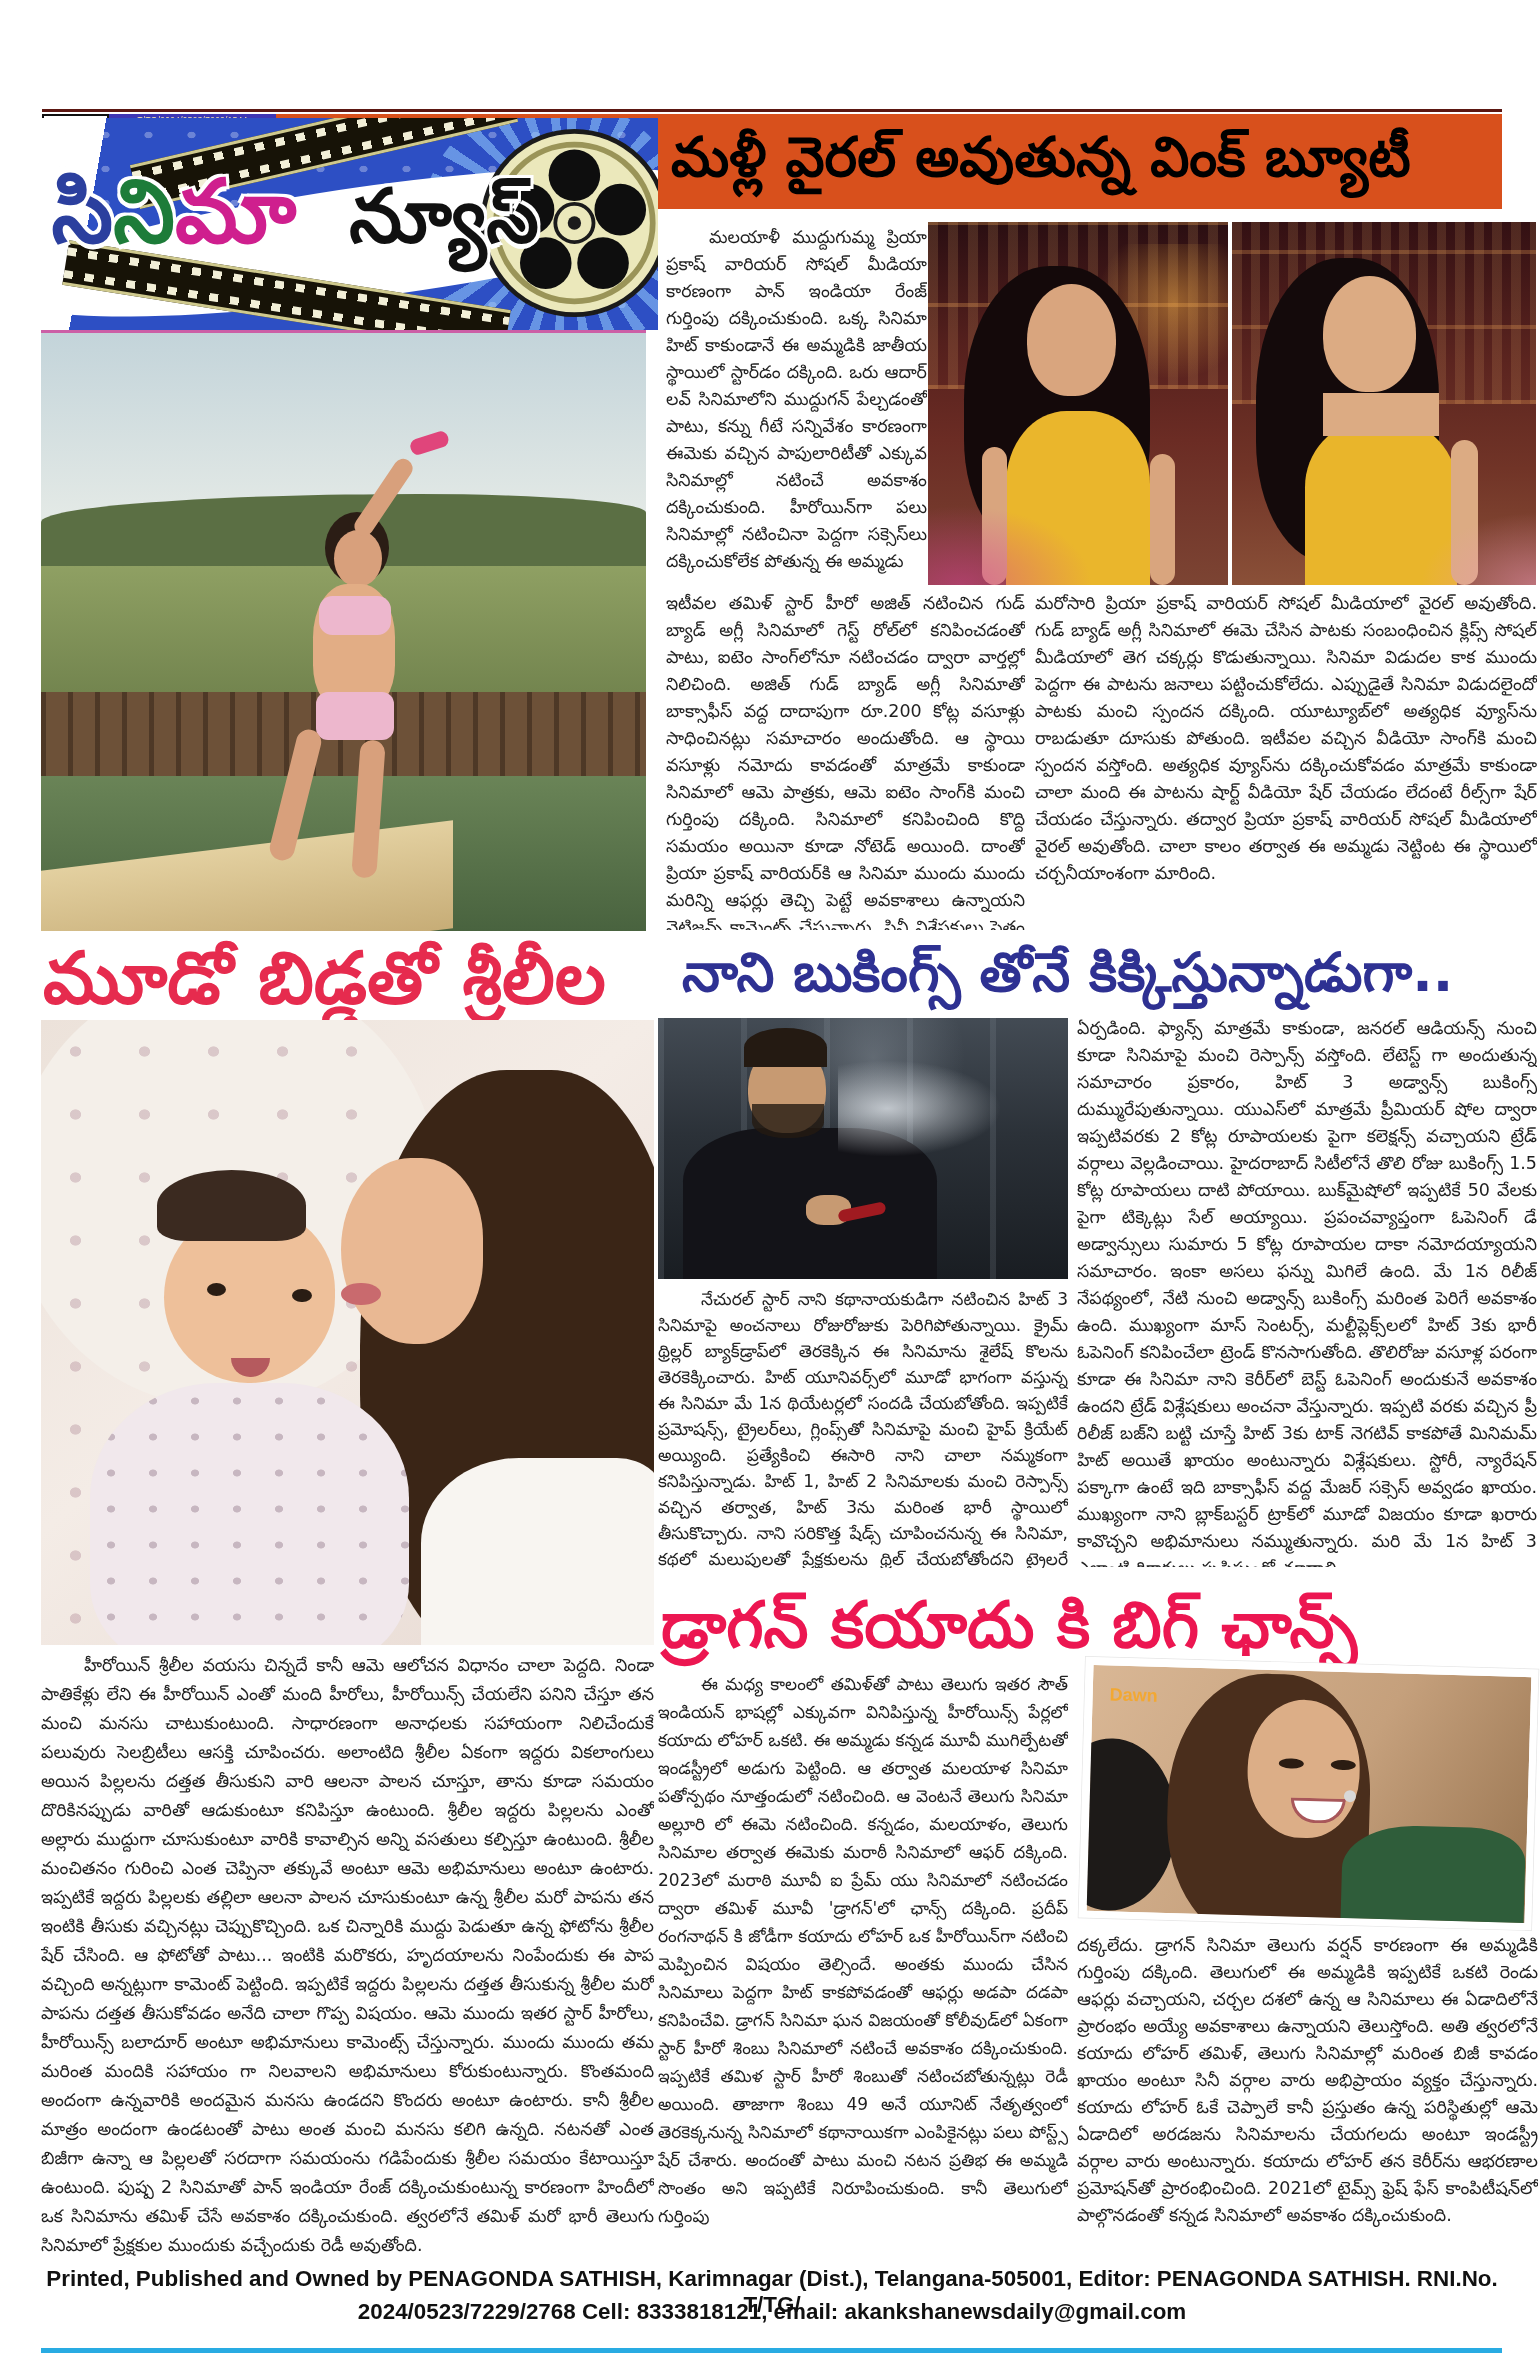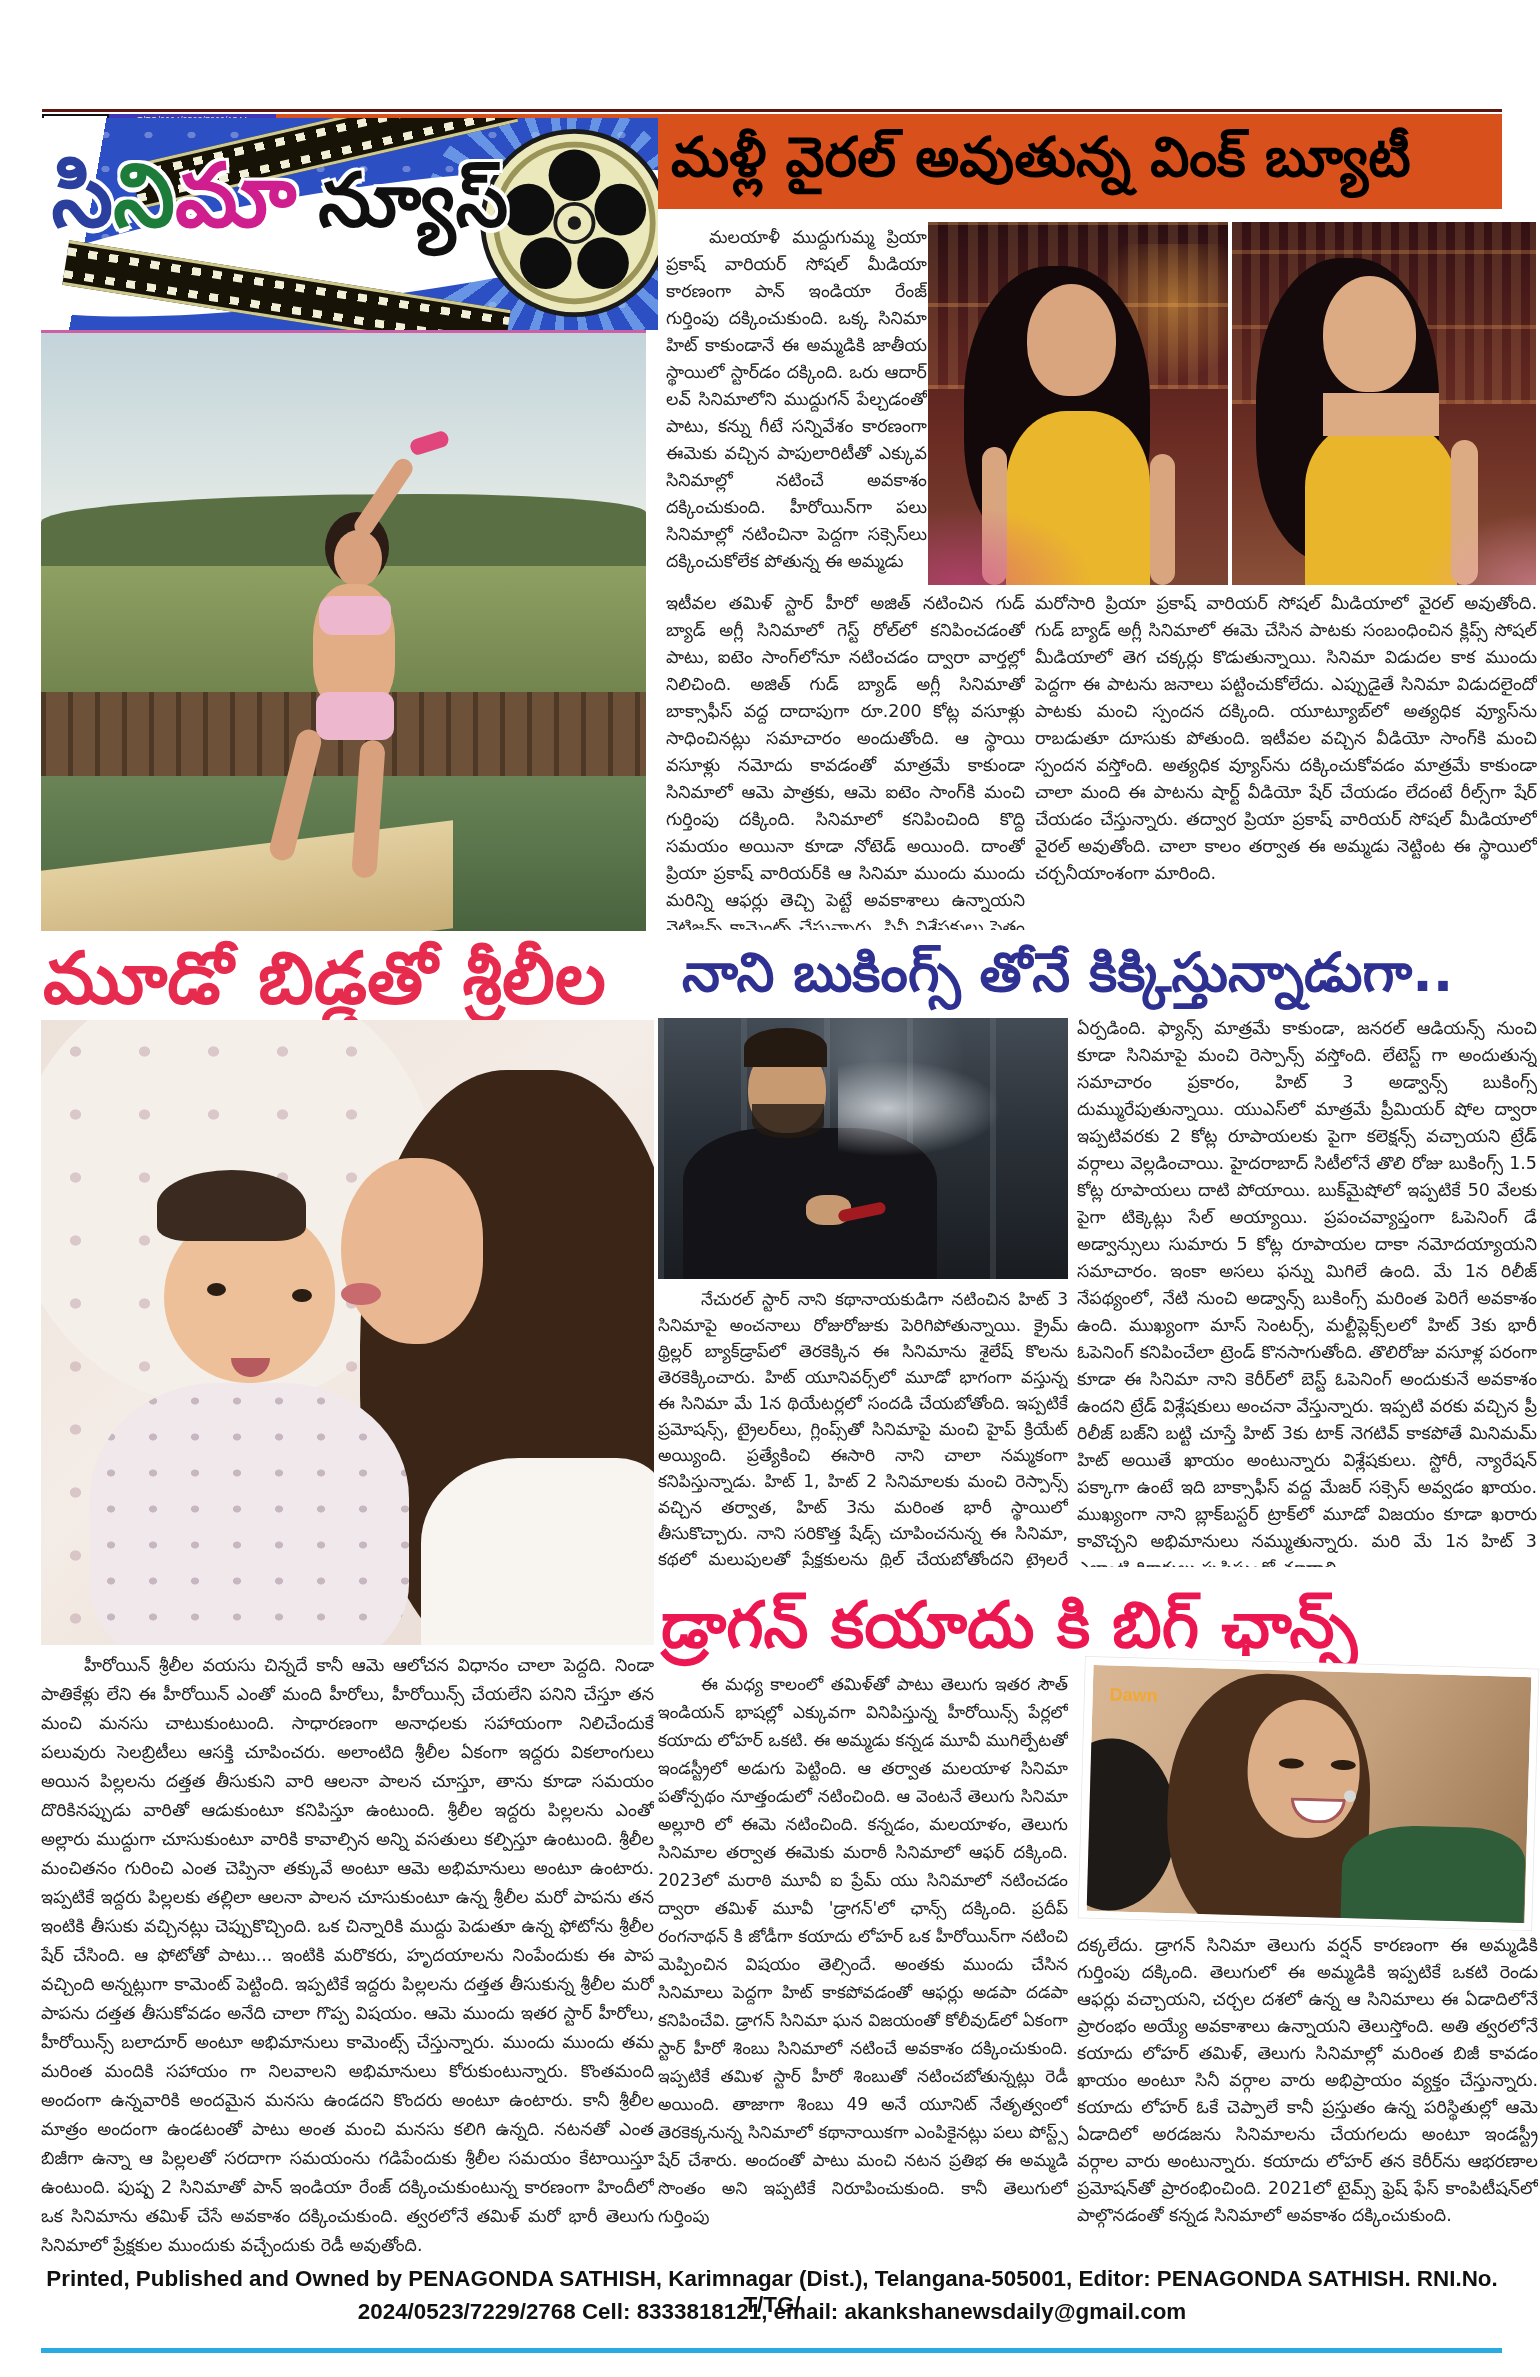--- a/index.html
+++ b/index.html
@@ -37,22 +37,22 @@
   #mh-rays{position:absolute;right:-30px;top:-22.4px;width:268px;height:268px;border-radius:50%;
            background:repeating-conic-gradient(from 0deg at 55% 48%,rgba(150,205,255,.55) 0 5deg,transparent 5deg 13deg);}
   #mh-band{position:absolute;left:-8%;top:69px;width:120%;height:112px;background:#ffffff;
            border-radius:45% 55% 40% 60%/45px 67px 45px 67px;transform:rotate(-9deg);}
   .strip{position:absolute;height:39px;background:#171307;border-top:3px solid #cfc98d;border-bottom:3px solid #cfc98d;
          background-image:repeating-linear-gradient(90deg,#f2efd7 0 9px,transparent 9px 21px),
                           repeating-linear-gradient(90deg,#f2efd7 0 9px,transparent 9px 21px);
          background-size:100% 8.2px,100% 8.2px;background-position:0 3.7px,0 27px;background-repeat:repeat-x,repeat-x;}
   #strip-top{left:89px;top:3px;width:388px;transform:rotate(-13deg);}
   #strip-bottom{left:22.4px;top:157px;width:447px;transform:rotate(9deg);}
-  #mh-title{position:absolute;left:10.4px;top:28px;font-size:88px;font-weight:800;z-index:5;
-            font-family:Liberation Serif, serif;
+  #mh-title{position:absolute;left:10.4px;top:48px;font-size:88px;font-weight:800;z-index:5;
+            font-family:Liberation Mono, monospace;
             text-shadow:3px 3px 0 #fff,-3px 3px 0 #fff,3px -3px 0 #fff,-3px -3px 0 #fff,0 4.5px 0 #fff;}
   .mh-blue{color:#2b3f9e;} .mh-green{color:#1d7c39;} .mh-magenta{color:#cf1f8e;}
   .mh-black{color:#101010;font-size:75px;}
   #reel-wrap{position:absolute;right:-10.4px;top:4.5px;z-index:4;}
 
   
   #h-viral{left:671px;top:125px;width:866px;font-size:55px;color:#000;}
   #h-sree{left:43px;top:936px;width:701px;font-size:72px;color:#e62b4e;}
   #h-nani{left:682px;top:941px;width:856px;font-size:54px;color:#2e3192;}
   #h-dragon{left:661px;top:1588px;width:877px;font-size:64px;color:#ec1651;}

